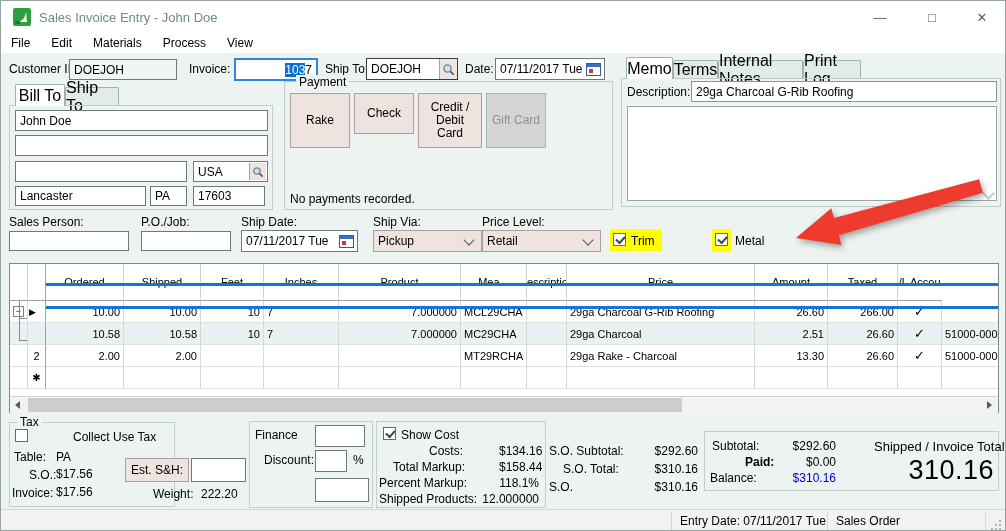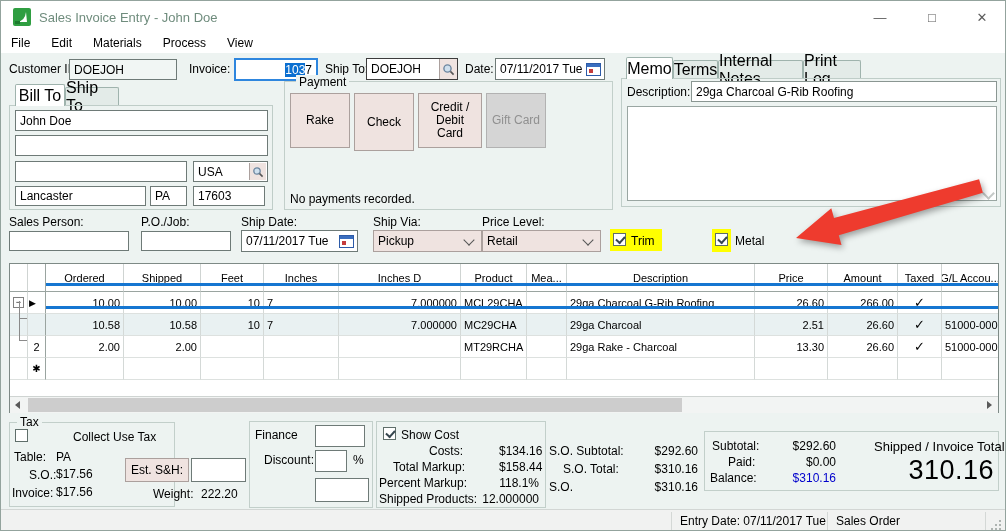--- a/index.html
+++ b/index.html
@@ -34,21 +34,21 @@
           align-items:center;justify-content:center;box-sizing:border-box;}
   
   .grid{position:absolute;left:8px;top:262px;width:990px;height:150px;background:#fff;
         border:1px solid #7e8a86;box-sizing:border-box;}
   .grow{display:grid;grid-template-columns:18px 18px 78px 77px 63px 75px 122px 66px 40px 188px 73px 70px 44px 56px;
         height:22px;position:relative;background:#fff;}
   .grow.tint{background:#e9f1f2;}
   .gc{display:flex;align-items:center;padding:0 3px;font-size:11px;color:#000;
       border-right:1px solid #d4d9d7;border-bottom:1px solid #dde1df;box-sizing:border-box;
       overflow:hidden;white-space:nowrap;}
-  .ghead{height:28px;}
+  .ghead{height:37px;}
   .ghead .gc{justify-content:center;border-bottom:1px solid #9aa4a0;border-right:1px solid #cfd4d2;}
   .gc.num{justify-content:flex-end;}
   .gc.ctr{justify-content:center;}
   .treeline{position:absolute;background:#8a8a8a;}
   .selline{position:absolute;background:#1576d1;height:3px;z-index:2;}
   .sbar{position:absolute;height:16px;background:#f2f4f3;border-top:1px solid #cfd4d2;}
   .sthumb{position:absolute;top:1px;height:14px;background:#cdcdcd;}
   .sarrow{position:absolute;top:4px;width:0;height:0;border-top:4px solid transparent;border-bottom:4px solid transparent;}
   .statusbar{position:absolute;left:0;top:508px;width:1006px;height:23px;background:#f1f2f1;
              border-top:1px solid #d2d6d4;font-size:12px;color:#000;}
@@ -149,21 +149,21 @@
   <div class="field" style="left:149px;top:185px;width:37px;height:20px;">
       <span>PA</span>
     </div>
   <div class="field" style="left:192px;top:185px;width:72px;height:20px;">
       <span>17603</span>
     </div>
 
   <div class="grpbox" style="left:283px;top:80px;width:329px;height:129px;"></div>
   <div class="legend" style="left:295px;top:74px;">Payment</div>
   <div class="pinkbtn" style="left:289px;top:92px;width:60px;height:55px;">Rake</div>
-  <div class="pinkbtn" style="left:353px;top:92px;width:60px;height:58px;">Check</div>
+  <div class="pinkbtn" style="left:353px;top:92px;width:60px;height:41px;">Check</div>
   <div class="pinkbtn" style="left:417px;top:92px;width:64px;height:55px;padding:0 3px;">Credit / Debit Card</div>
   <div class="pinkbtn disabled" style="left:485px;top:92px;width:60px;height:55px;">Gift Card</div>
   <div class="lbl" style="left:289px;top:191px;">No payments recorded.</div>
 
   <div class="tab active" style="left:625px;top:56px;width:47px;height:22px;">Memo</div>
   <div class="tab" style="left:672px;top:59px;width:45px;height:19px;">Terms</div>
   <div class="tab" style="left:717px;top:59px;width:85px;height:19px;">Internal Notes</div>
   <div class="tab" style="left:802px;top:59px;width:58px;height:19px;">Print Log</div>
   <div class="grpbox" style="left:620px;top:77px;width:380px;height:129px;border:1px solid #bfcdc8;"></div>
   <div class="lbl" style="left:626px;top:84px;">Description:</div>
@@ -215,21 +215,20 @@
 
   <div class="grid">
 
     <div class="grow ghead">
       <div class="gc"></div>
       <div class="gc" style="border-right:1px solid #9aa4a0;"></div>
       <div class="gc">Ordered</div>
       <div class="gc">Shipped</div>
       <div class="gc">Feet</div>
       <div class="gc">Inches</div>
-      <div class="gc">Inches D</div>
       <div class="gc">Product</div>
       <div class="gc">Mea...</div>
       <div class="gc">Description</div>
       <div class="gc">Price</div>
       <div class="gc">Amount</div>
       <div class="gc">Taxed</div>
       <div class="gc" style="border-right:none;">G/L Accou...</div>
     </div>
 
     <div class="grow">
@@ -363,21 +362,21 @@
   <div class="lbl" style="left:548px;top:443px;">S.O. Subtotal:</div>
   <div class="lbl" style="left:645px;top:443px;width:52px;text-align:right;">$292.60</div>
   <div class="lbl" style="left:562px;top:461px;">S.O. Total:</div>
   <div class="lbl" style="left:645px;top:461px;width:52px;text-align:right;">$310.16</div>
   <div class="lbl" style="left:548px;top:479px;">S.O.</div>
   <div class="lbl" style="left:645px;top:479px;width:52px;text-align:right;">$310.16</div>
 
   <div class="grpbox" style="left:703px;top:430px;width:295px;height:60px;"></div>
   <div class="lbl" style="left:711px;top:438px;">Subtotal:</div>
   <div class="lbl" style="left:783px;top:438px;width:52px;text-align:right;">$292.60</div>
-  <div class="lbl" style="left:727px;top:454px;">Paid:</div>
+  <div class="lbl" style="left:744px;top:454px;font-weight:bold;">Paid:</div>
   <div class="lbl" style="left:783px;top:454px;width:52px;text-align:right;">$0.00</div>
   <div class="lbl" style="left:709px;top:470px;">Balance:</div>
   <div class="lbl" style="left:783px;top:470px;width:52px;text-align:right;color:#0000cc;">$310.16</div>
   <div class="lbl" style="left:873px;top:438px;font-size:13px;">Shipped / Invoice Total</div>
   <div class="bigtotal" style="left:880px;top:454px;width:113px;text-align:right;">310.16</div>
 
   <div class="statusbar">
     <div class="sep" style="left:670px;"></div>
     <div class="lbl" style="left:679px;top:4px;">Entry Date: 07/11/2017 Tue</div>
     <div class="sep" style="left:826px;"></div>

